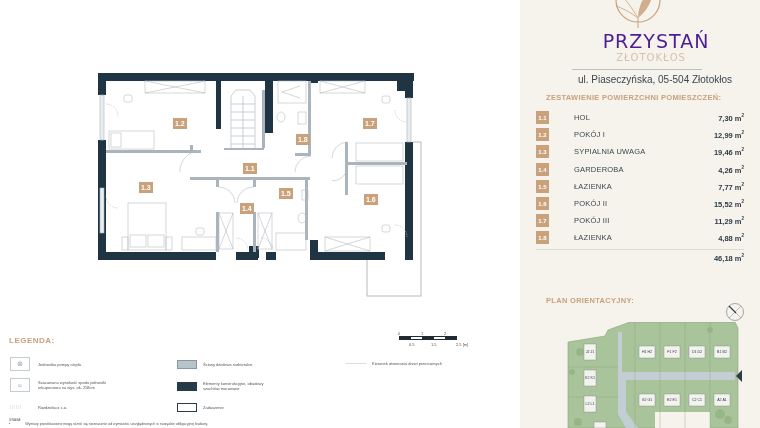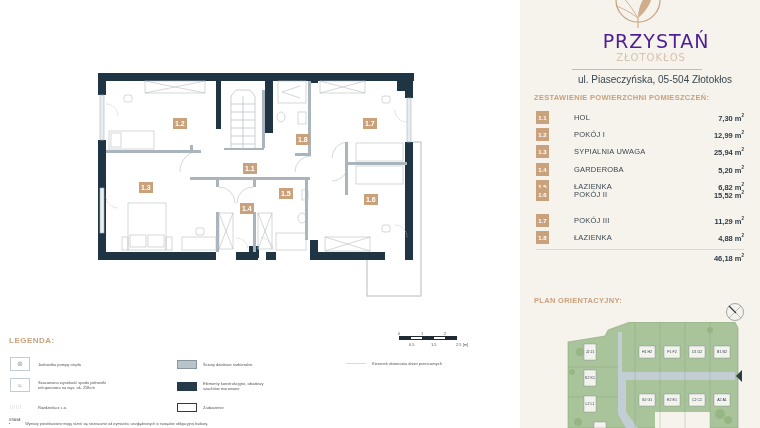--- a/index.html
+++ b/index.html
@@ -31,21 +31,21 @@
   .scale-bar span { flex: 1; }
   .scale-bar span:nth-child(odd) { background: #1f2a33; }
   .scale-bar span:nth-child(even) { background: #fff; }
   .scale-lbl { position: absolute; font-size: 4px; color: #555; }
 
   
   .logo-title { position: absolute; left: 16px; width: 240px; top: 30px; text-align: center; font-size: 19px; letter-spacing: 1px; color: #4c1d95; font-family: "DejaVu Sans", sans-serif; font-weight: normal; }
   .logo-sub { position: absolute; left: 0; width: 262px; top: 52px; text-align: center; font-size: 10px; letter-spacing: 1px; color: #d5c3ad; font-family: "DejaVu Sans", sans-serif; }
   .logo-rule { position: absolute; left: 52px; width: 130px; top: 69px; height: 1px; background: #b9bec2; }
   .address { position: absolute; left: 0; width: 240px; top: 74px; text-align: center; font-size: 10px; color: #3a4750; padding-left: 30px; }
-  .section-title { position: absolute; left: 14px; font-size: 7.5px; font-weight: bold; color: #c9a27c; letter-spacing: 0.3px; }
+  .section-title { position: absolute; left: 26px; font-size: 7.5px; font-weight: bold; color: #c9a27c; letter-spacing: 0.3px; }
 
   .room-row { position: absolute; left: 16px; width: 208px; height: 13px; display: flex; align-items: center; }
   .room-num { width: 13px; height: 13px; background: #c9a27c; color: #fff; font-size: 6px; font-weight: bold; display: flex; align-items: center; justify-content: center; }
   .room-name { margin-left: 25px; font-size: 7.5px; color: #3a4750; letter-spacing: 0.2px; flex: 1; }
   .room-area { font-size: 7.5px; font-weight: bold; color: #2d3b45; }
   .room-area sup { font-size: 4.5px; }
   .total-rule { position: absolute; left: 16px; width: 208px; top: 249px; height: 1px; background: #e0d9cf; }
   .total-row { position: absolute; right: 16px; top: 253px; font-size: 7.5px; font-weight: bold; color: #2d3b45; }
   .total-row sup { font-size: 4.5px; }
 
@@ -256,33 +256,33 @@
     <div class="room-area"><span>7,30 m</span><sup>2</sup></div>
   </div>
   <div class="room-row" style="top:128px">
     <div class="room-num">1.2</div>
     <div class="room-name">POKÓJ I</div>
     <div class="room-area"><span>12,99 m</span><sup>2</sup></div>
   </div>
   <div class="room-row" style="top:145px">
     <div class="room-num">1.3</div>
     <div class="room-name">SYPIALNIA UWAGA</div>
-    <div class="room-area"><span>25,94 m</span><sup>2</sup></div>
+    <div class="room-area"><span>19,46 m</span><sup>2</sup></div>
   </div>
   <div class="room-row" style="top:163px">
     <div class="room-num">1.4</div>
     <div class="room-name">GARDEROBA</div>
-    <div class="room-area"><span>5,20 m</span><sup>2</sup></div>
+    <div class="room-area"><span>4,26 m</span><sup>2</sup></div>
   </div>
   <div class="room-row" style="top:180px">
     <div class="room-num">1.5</div>
     <div class="room-name">ŁAZIENKA</div>
-    <div class="room-area"><span>6,82 m</span><sup>2</sup></div>
-  </div>
-  <div class="room-row" style="top:188px">
+    <div class="room-area"><span>7,77 m</span><sup>2</sup></div>
+  </div>
+  <div class="room-row" style="top:197px">
     <div class="room-num">1.6</div>
     <div class="room-name">POKÓJ II</div>
     <div class="room-area"><span>15,52 m</span><sup>2</sup></div>
   </div>
   <div class="room-row" style="top:214px">
     <div class="room-num">1.7</div>
     <div class="room-name">POKÓJ III</div>
     <div class="room-area"><span>11,29 m</span><sup>2</sup></div>
   </div>
   <div class="room-row" style="top:231px">

